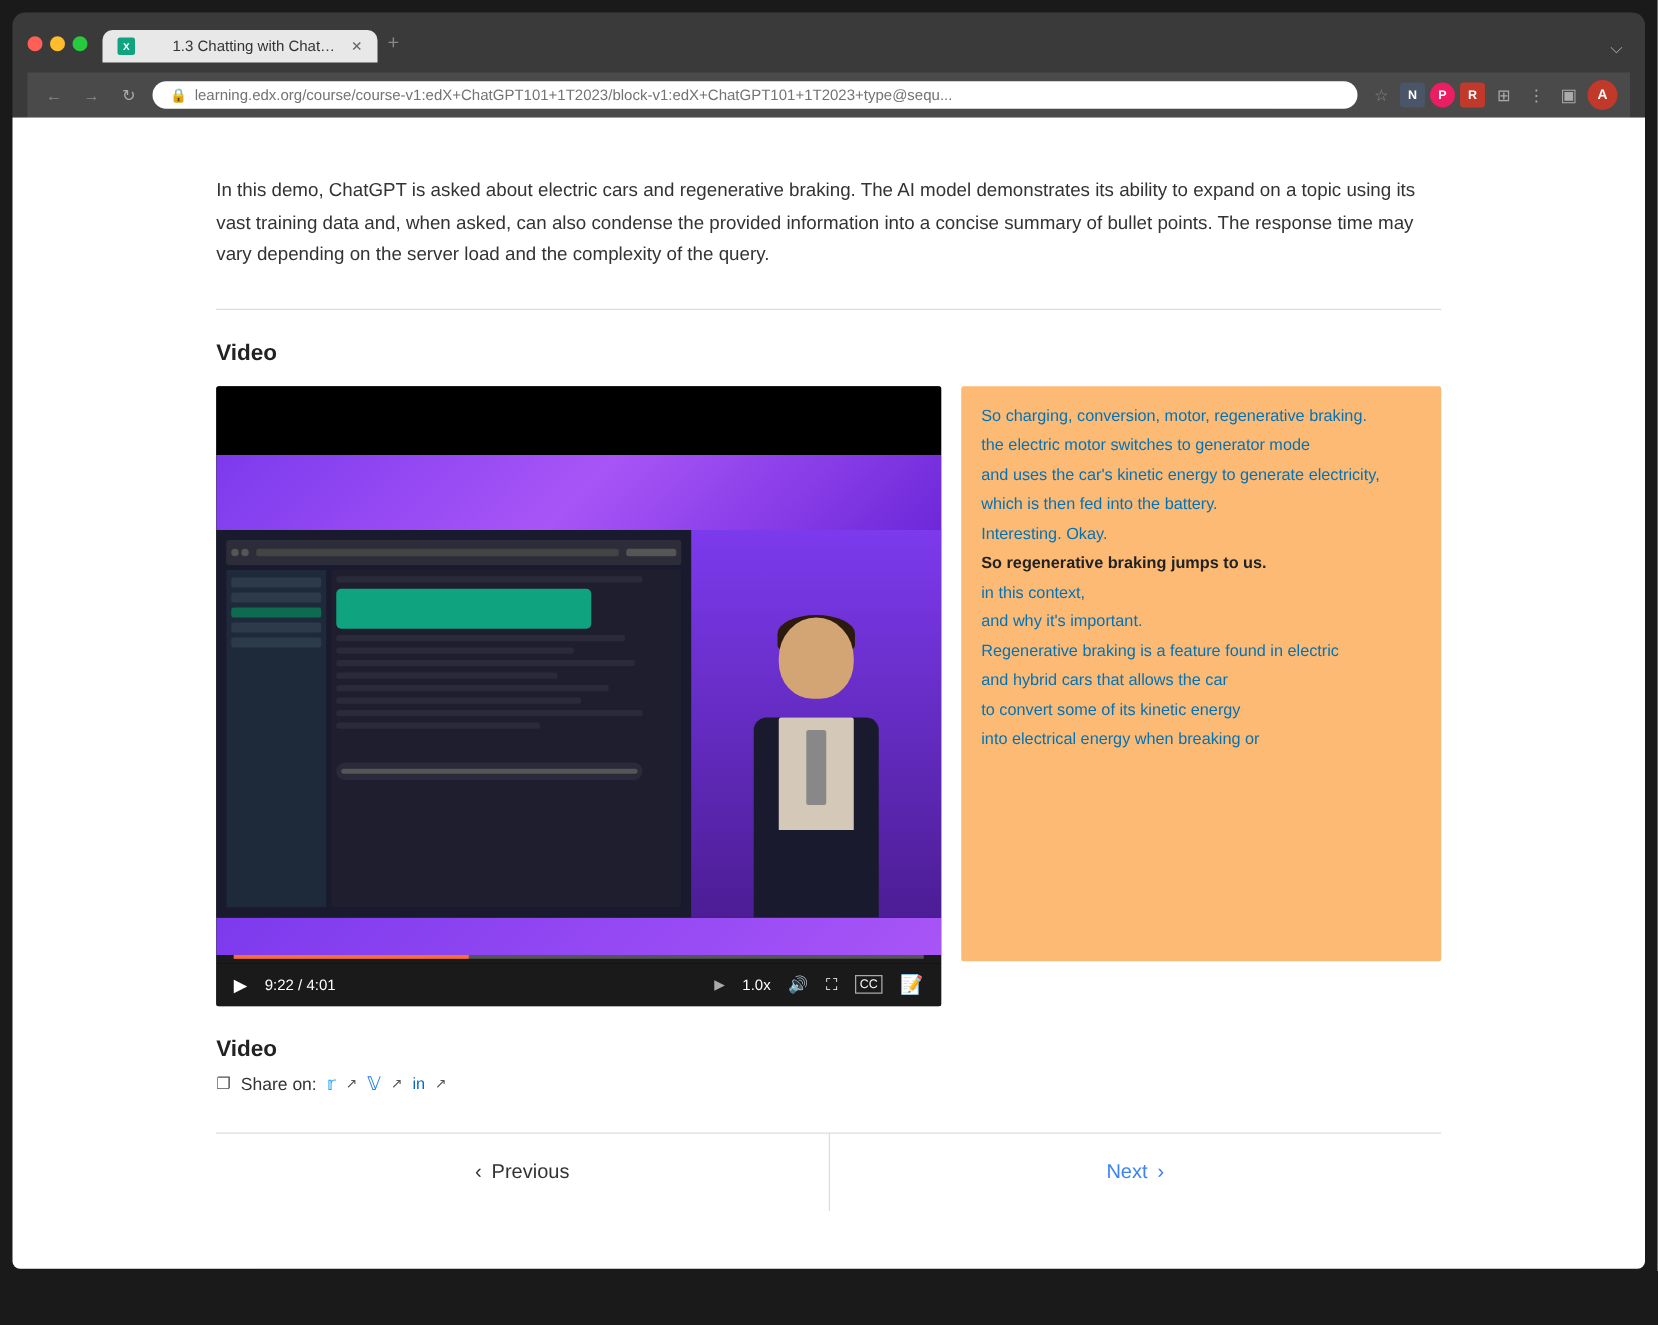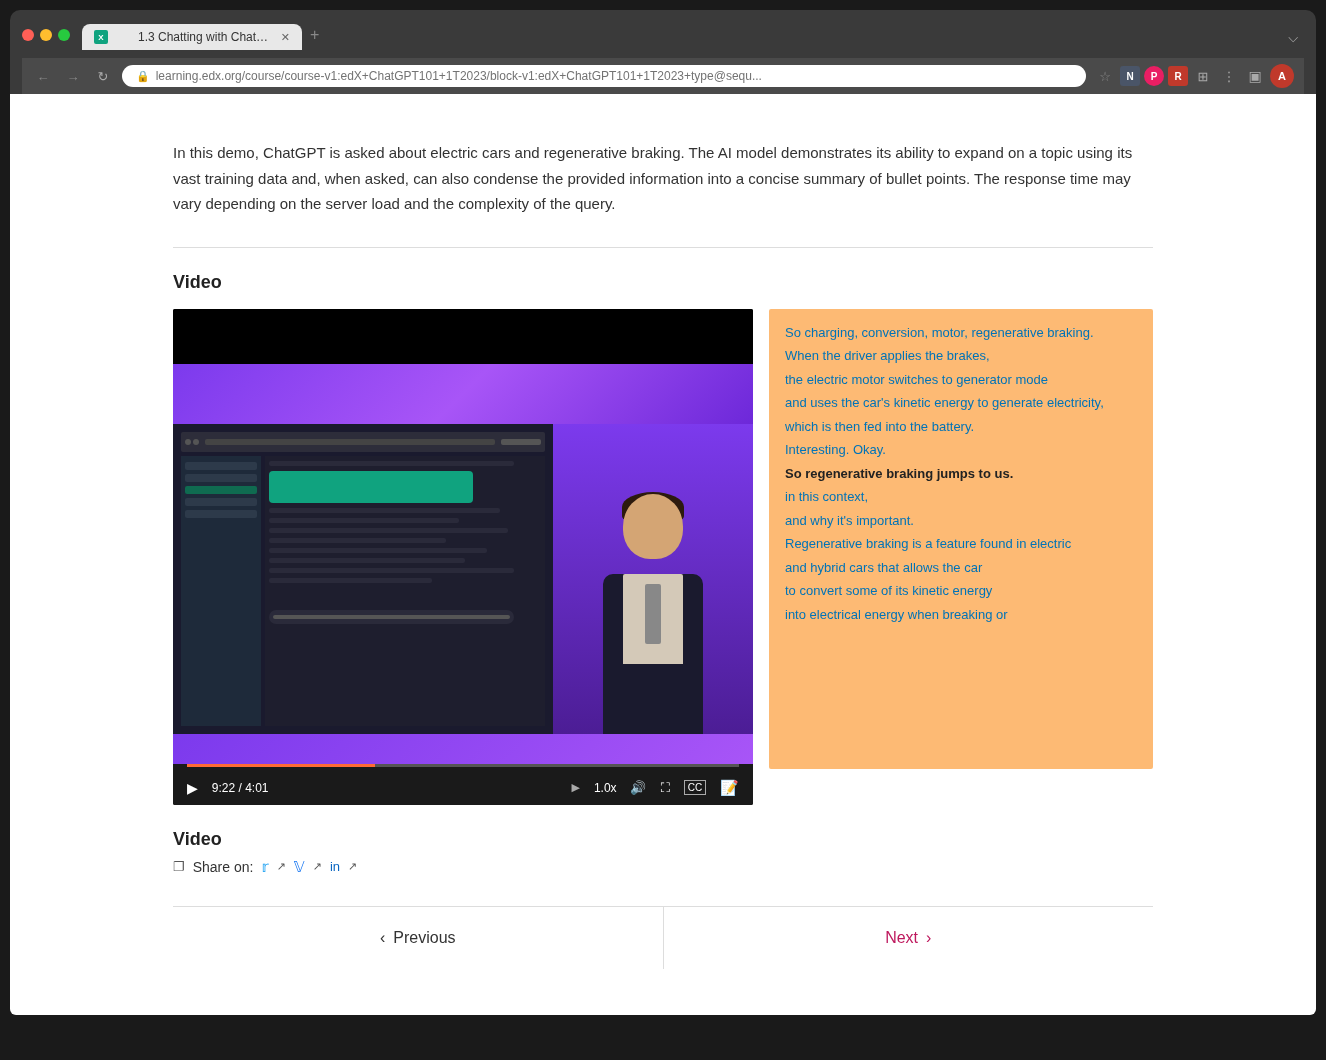--- a/index.html
+++ b/index.html
@@ -474,21 +474,21 @@
       align-items: center;
       justify-content: center;
       gap: 8px;
     }
 
     .nav-next-btn {
       flex: 1;
       padding: 22px 0;
       text-align: center;
       font-size: 16px;
-      color: #be185d;
+      color: #3b82f6;
       cursor: pointer;
       display: flex;
       align-items: center;
       justify-content: center;
       gap: 8px;
     }
 
     .nav-arrow {
       font-size: 16px;
     }
@@ -637,21 +637,20 @@
               <span class="volume-btn">🔊</span>
               <span class="fullscreen-btn">⛶</span>
               <span class="cc-btn" style="font-size:10px; border:1px solid #aaa; padding:1px 3px; color:white;">CC</span>
               <span class="transcript-btn" style="color:#4a9eff; font-size:15px;">📝</span>
             </div>
           </div>
         </div>
 
         <div class="transcript-panel" id="transcript-panel">
         <div class="transcript-line">So charging, conversion, motor, regenerative braking.</div>
-            <div class="transcript-line">When the driver applies the brakes,</div>
             <div class="transcript-line">the electric motor switches to generator mode</div>
             <div class="transcript-line">and uses the car's kinetic energy to generate electricity,</div>
             <div class="transcript-line">which is then fed into the battery.</div>
             <div class="transcript-line">Interesting. Okay.</div>
             <div class="transcript-line bold">So regenerative braking jumps to us.</div>
             <div class="transcript-line">in this context,</div>
             <div class="transcript-line">and why it's important.</div>
             <div class="transcript-line">Regenerative braking is a feature found in electric</div>
             <div class="transcript-line">and hybrid cars that allows the car</div>
             <div class="transcript-line">to convert some of its kinetic energy</div>

